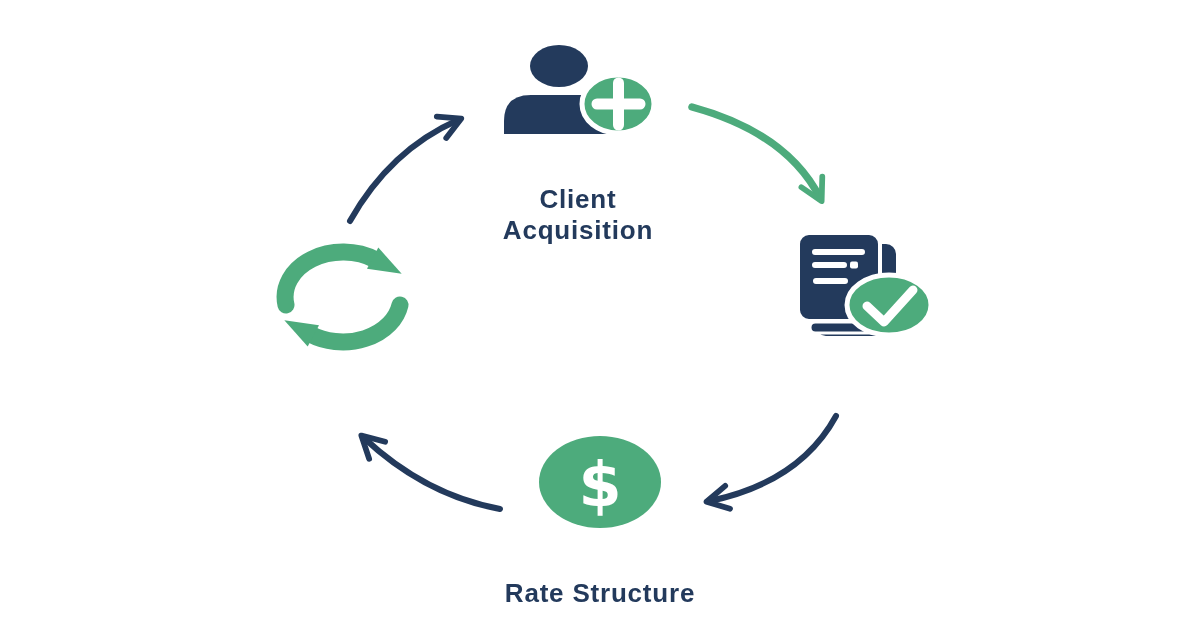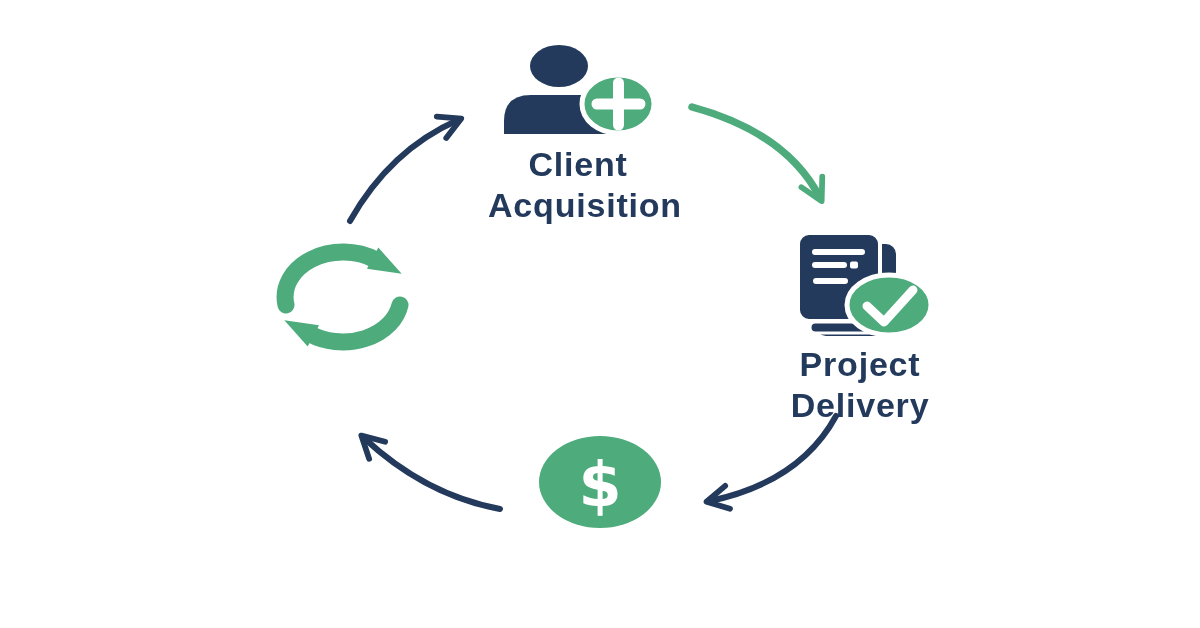--- a/index.html
+++ b/index.html
@@ -12,25 +12,26 @@
     font-family: "Liberation Sans", sans-serif;
   }
   .diagram-svg {
     position: absolute;
     left: 0; top: 0;
     width: 1200px; height: 628px;
   }
   .node-label {
     position: absolute;
     font-weight: 700;
-    font-size: 34px;
+    font-size: 26px;
     line-height: 1.2;
     letter-spacing: 0.8px;
     text-align: center;
     color: #233a5c;
+    margin-top: 40px;
   }
   .lbl-acquisition { left: 488px; top: 144px; width: 180px; }
   .lbl-delivery    { left: 788px; top: 344px; width: 144px; }
   .lbl-rate        { left: 450px; top: 538px; width: 300px; }
   .lbl-retention   { left: 258px; top: 358px; width: 164px; }
 </style>
 </head>
 <body>
 
 <div class="canvas">
@@ -75,15 +76,15 @@
       <text x="600" y="484" text-anchor="middle" dominant-baseline="central" font-family="DejaVu Sans, sans-serif" font-size="62" font-weight="bold" fill="#ffffff">$</text>
     </g>
 
     <g>
       <path d="M286,305 A58,45 0 0 1 376,260" fill="none" stroke-width="17" stroke-linecap="round" marker-end="url(#triGreen)" stroke="#4dab7c"></path>
       <path d="M400,305 A58,45 0 0 1 310,334" fill="none" stroke-width="17" stroke-linecap="round" marker-end="url(#triGreen)" stroke="#4dab7c"></path>
     </g>
   </svg>
 
   <div class="node-label lbl-acquisition">Client Acquisition</div>
-  <div class="node-label lbl-delivery">Project Delivery</div>
+  <div class="node-label lbl-rate">Rate Structure</div>
 
 </div>
 
 </body></html>

